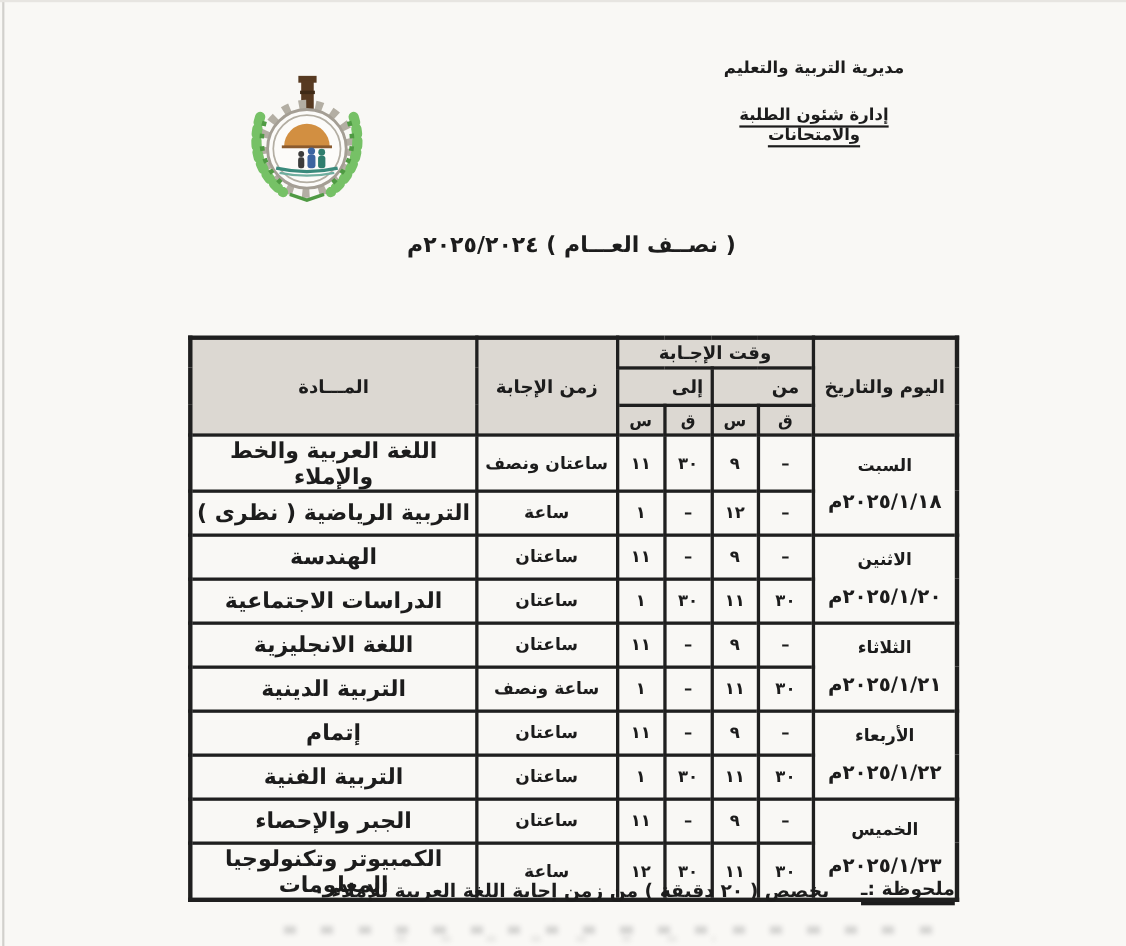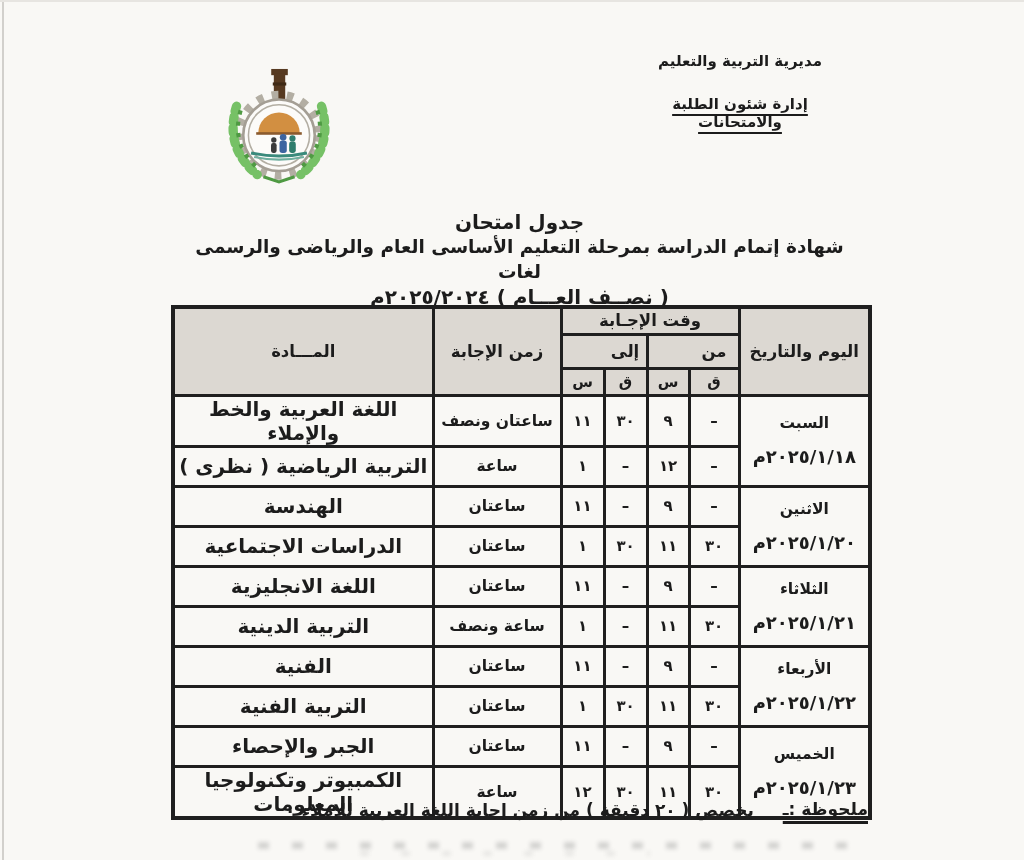--- a/index.html
+++ b/index.html
@@ -106,22 +106,20 @@
 
     <path d="M14,38 Q2,78 34,104" fill="none" stroke="var(--logo-green)" stroke-width="9" stroke-linecap="round" stroke-dasharray="5 5.5"></path>
     <path d="M96,38 Q108,78 76,104" fill="none" stroke="var(--logo-green)" stroke-width="9" stroke-linecap="round" stroke-dasharray="5 5.5"></path>
     <path d="M18,42 Q8,76 36,99" fill="none" stroke="var(--logo-green-dk)" stroke-width="4" stroke-dasharray="4 7"></path>
     <path d="M92,42 Q102,76 74,99" fill="none" stroke="var(--logo-green-dk)" stroke-width="4" stroke-dasharray="4 7"></path>
     <path d="M40,106 L55,111 L70,106" fill="none" stroke="var(--logo-green-dk)" stroke-width="3"></path>
   </svg>
 </div>
 
 <div class="title-block">
-  <div class="title-l1">جدول امتحان</div>
-  <div class="title-l2">شهادة إتمام الدراسة بمرحلة التعليم الأساسى العام والرياضى والرسمى لغات</div>
   <div class="title-l3">( نصــف العـــام ) ٢٠٢٥/٢٠٢٤م</div>
 </div>
 
 <table class="schedule" dir="rtl">
   <colgroup>
     <col style="width:131px">
       <col style="width:50px">
       <col style="width:42px">
     <col style="width:43px">
       <col style="width:43px">
@@ -210,21 +208,21 @@
       <tr>
         <td rowspan="2" class="day-cell">
           <div class="day">الأربعاء</div>
           <div class="date">٢٠٢٥/١/٢٢م</div>
         </td>
         <td class="time-cell">–</td>
         <td class="time-cell">٩</td>
         <td class="time-cell">–</td>
         <td class="time-cell">١١</td>
         <td class="duration-cell">ساعتان</td>
-        <td class="subject-cell">الفنية</td>
+        <td class="subject-cell">إتمام</td>
       </tr>
       <tr>
         <td class="time-cell">٣٠</td>
         <td class="time-cell">١١</td>
         <td class="time-cell">٣٠</td>
         <td class="time-cell">١</td>
         <td class="duration-cell">ساعتان</td>
         <td class="subject-cell">التربية الفنية</td>
       </tr>
       <tr>

